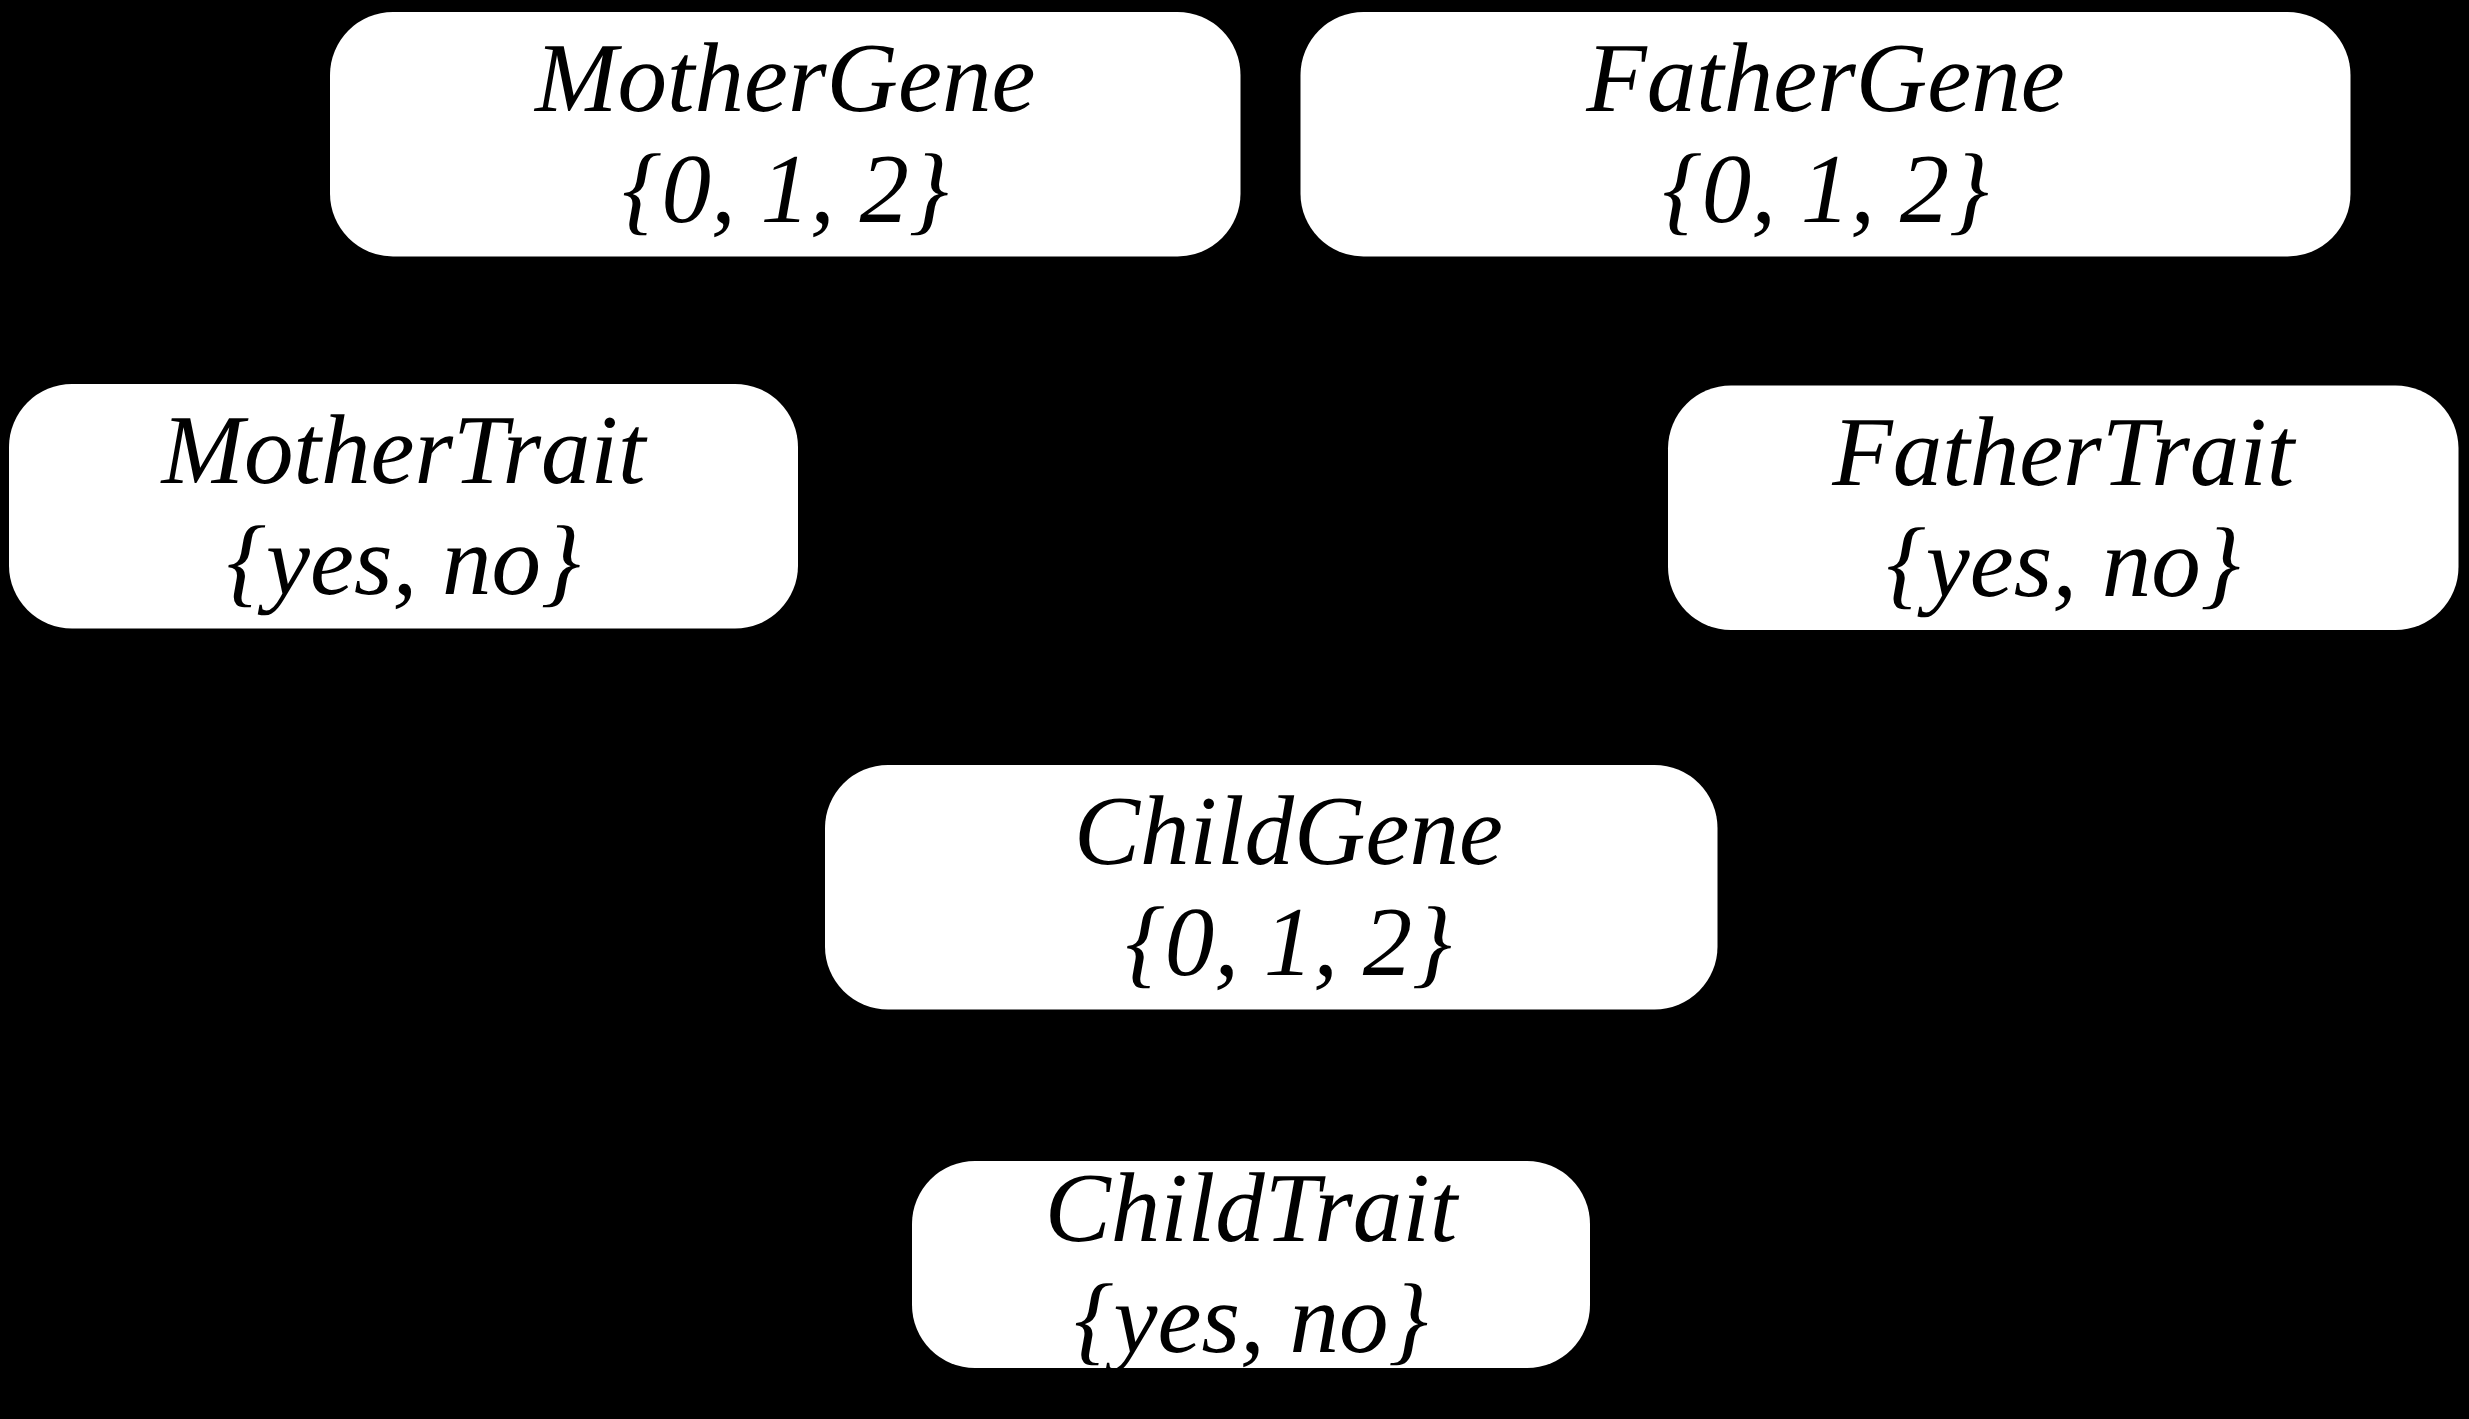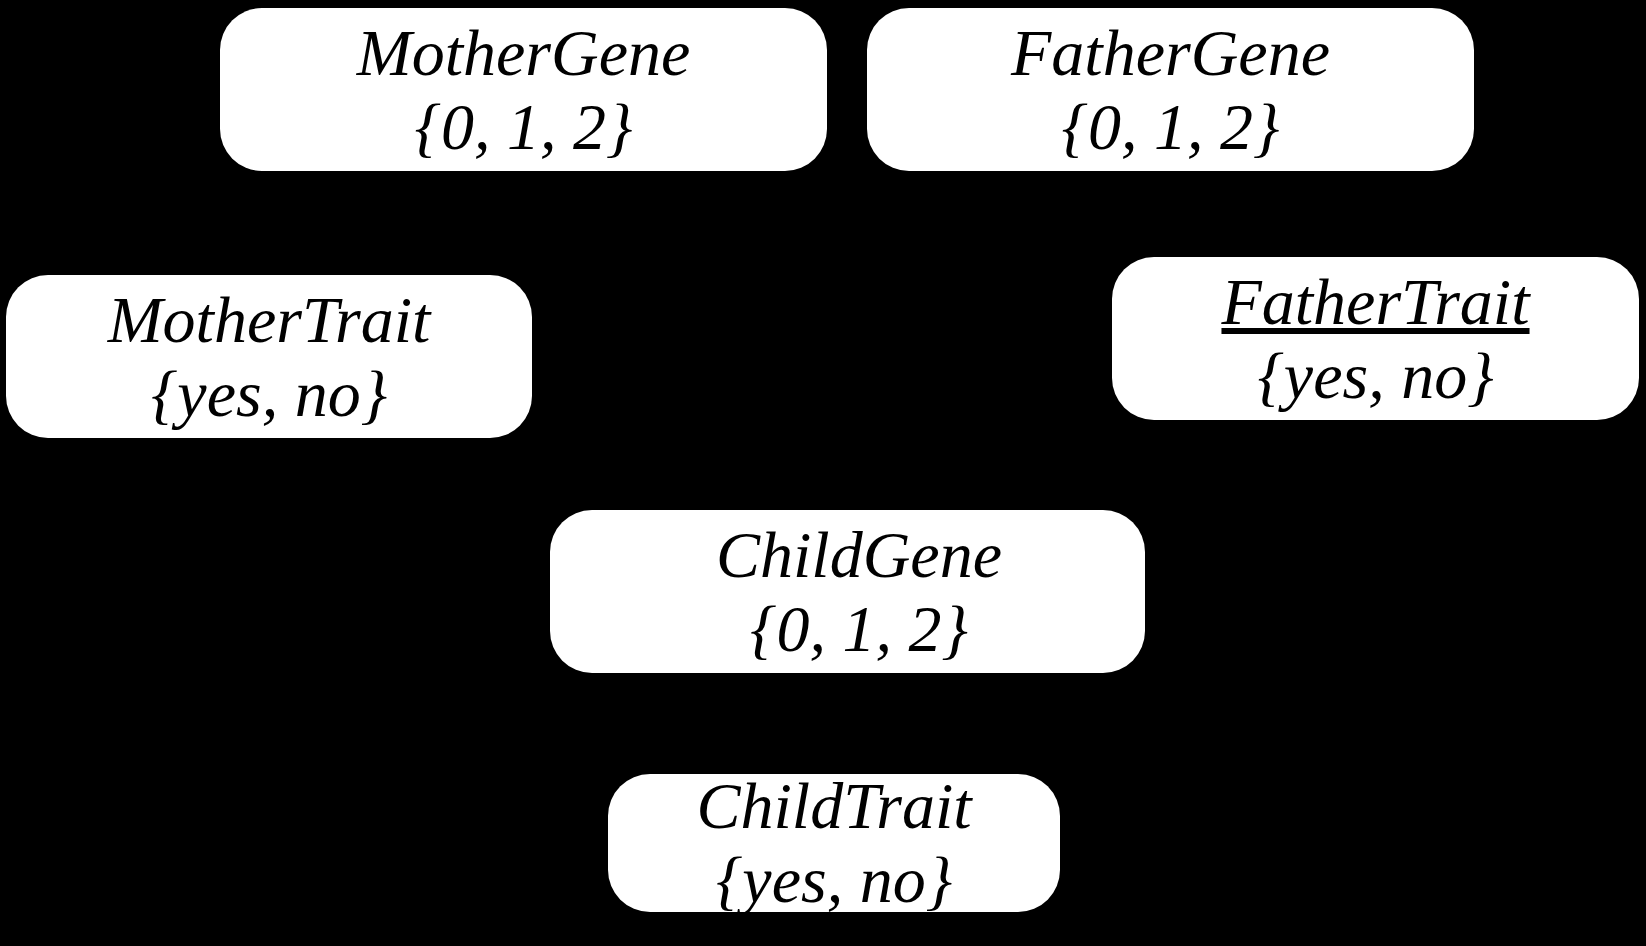--- a/index.html
+++ b/index.html
@@ -37,32 +37,32 @@
 </head>
 <body>
 
 <div id="canvas" style="background: rgb(0, 0, 0);">
 
   <div class="node" style="left: 220px; top: 8px; width: 607px; height: 163px; background: rgb(255, 255, 255);">
     <div class="node-title" style="color: rgb(0, 0, 0);">MotherGene</div>
     <div class="node-domain" style="color: rgb(0, 0, 0);">{0, 1, 2}</div>
   </div>
 
-  <div class="node" style="left: 867px; top: 8px; width: 607px; height: 163px; background: rgb(255, 255, 255);">
+  <div class="node" style="left: 867px; top: 8px; width: 700px; height: 163px; background: rgb(255, 255, 255);">
     <div class="node-title" style="color: rgb(0, 0, 0);">FatherGene</div>
     <div class="node-domain" style="color: rgb(0, 0, 0);">{0, 1, 2}</div>
   </div>
 
-  <div class="node" style="left: 6px; top: 275px; width: 526px; height: 163px; background: rgb(255, 255, 255);">
+  <div class="node" style="left: 6px; top: 256px; width: 526px; height: 163px; background: rgb(255, 255, 255);">
     <div class="node-title" style="color: rgb(0, 0, 0);">MotherTrait</div>
     <div class="node-domain" style="color: rgb(0, 0, 0);">{yes, no}</div>
   </div>
 
   <div class="node" style="left: 1112px; top: 257px; width: 527px; height: 163px; background: rgb(255, 255, 255);">
-    <div class="node-title" style="color: rgb(0, 0, 0); text-decoration: underline;">FatherTrait</div>
+    <div class="node-title" style="color: rgb(0, 0, 0);">FatherTrait</div>
     <div class="node-domain" style="color: rgb(0, 0, 0);">{yes, no}</div>
   </div>
 
   <div class="node" style="left: 550px; top: 510px; width: 595px; height: 163px; background: rgb(255, 255, 255); padding-left: 23px;">
     <div class="node-title" style="color: rgb(0, 0, 0);">ChildGene</div>
     <div class="node-domain" style="color: rgb(0, 0, 0);">{0, 1, 2}</div>
   </div>
 
   <div class="node" style="left: 608px; top: 774px; width: 452px; height: 138px; background: rgb(255, 255, 255);">
     <div class="node-title" style="color: rgb(0, 0, 0);">ChildTrait</div>

